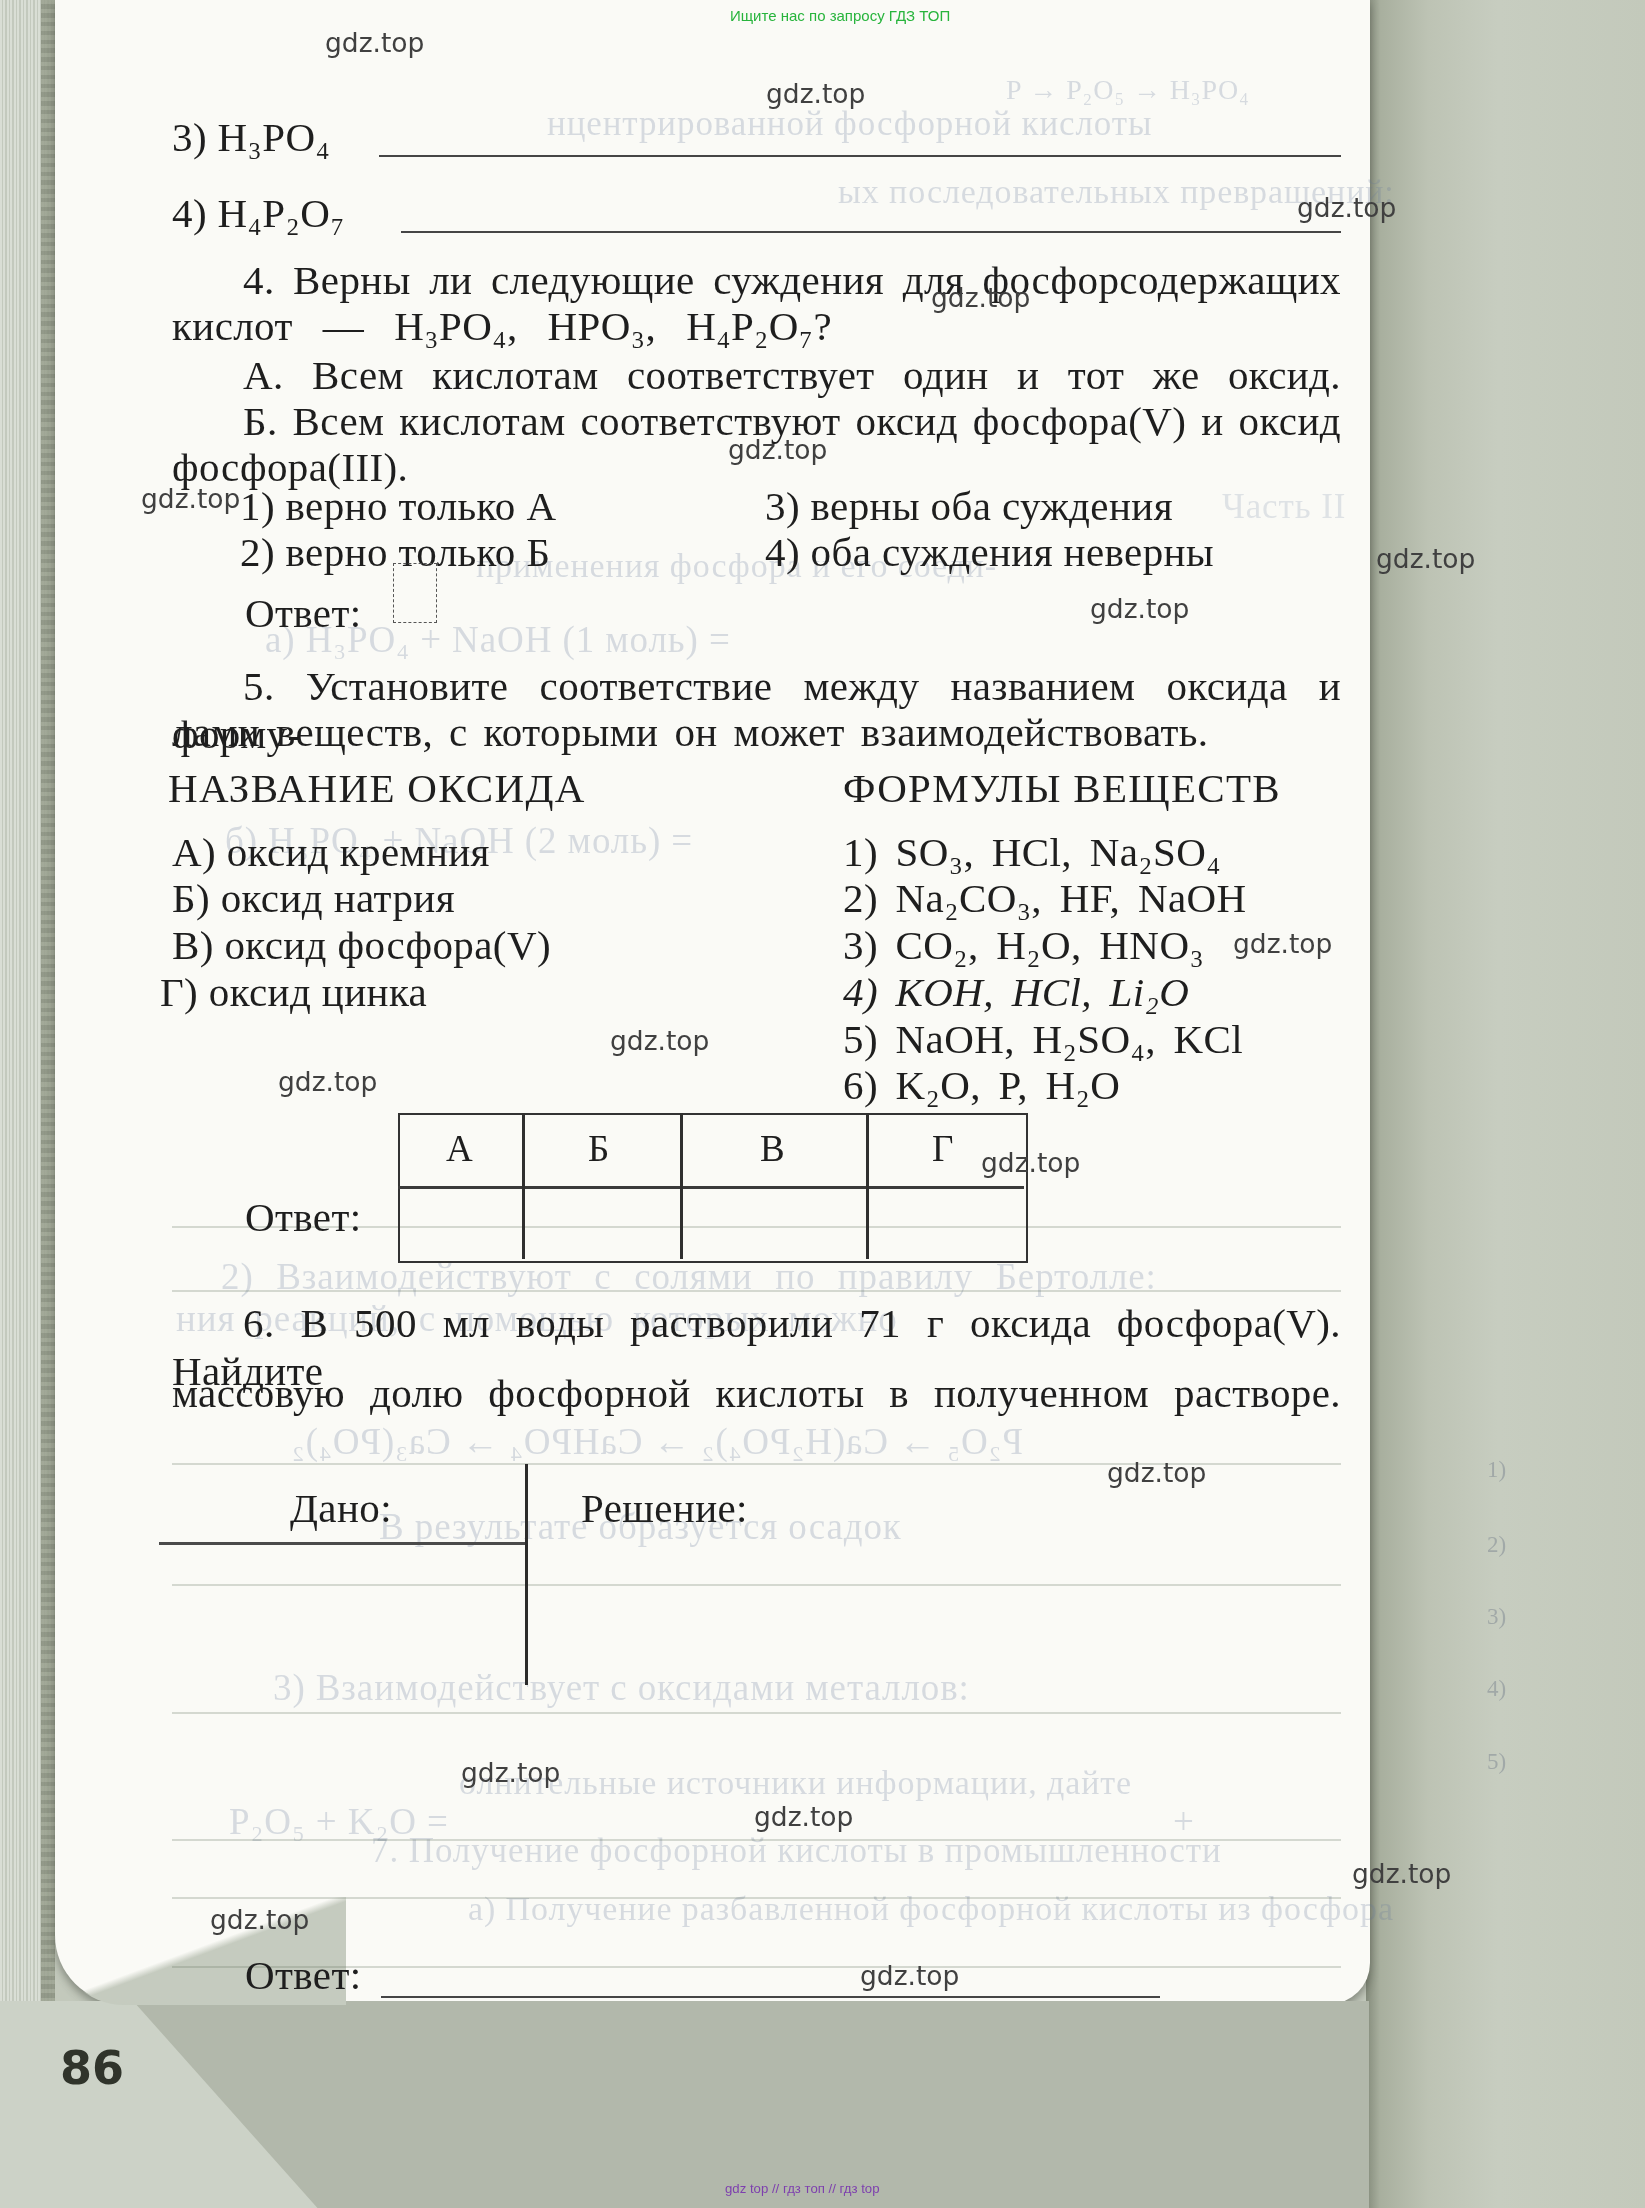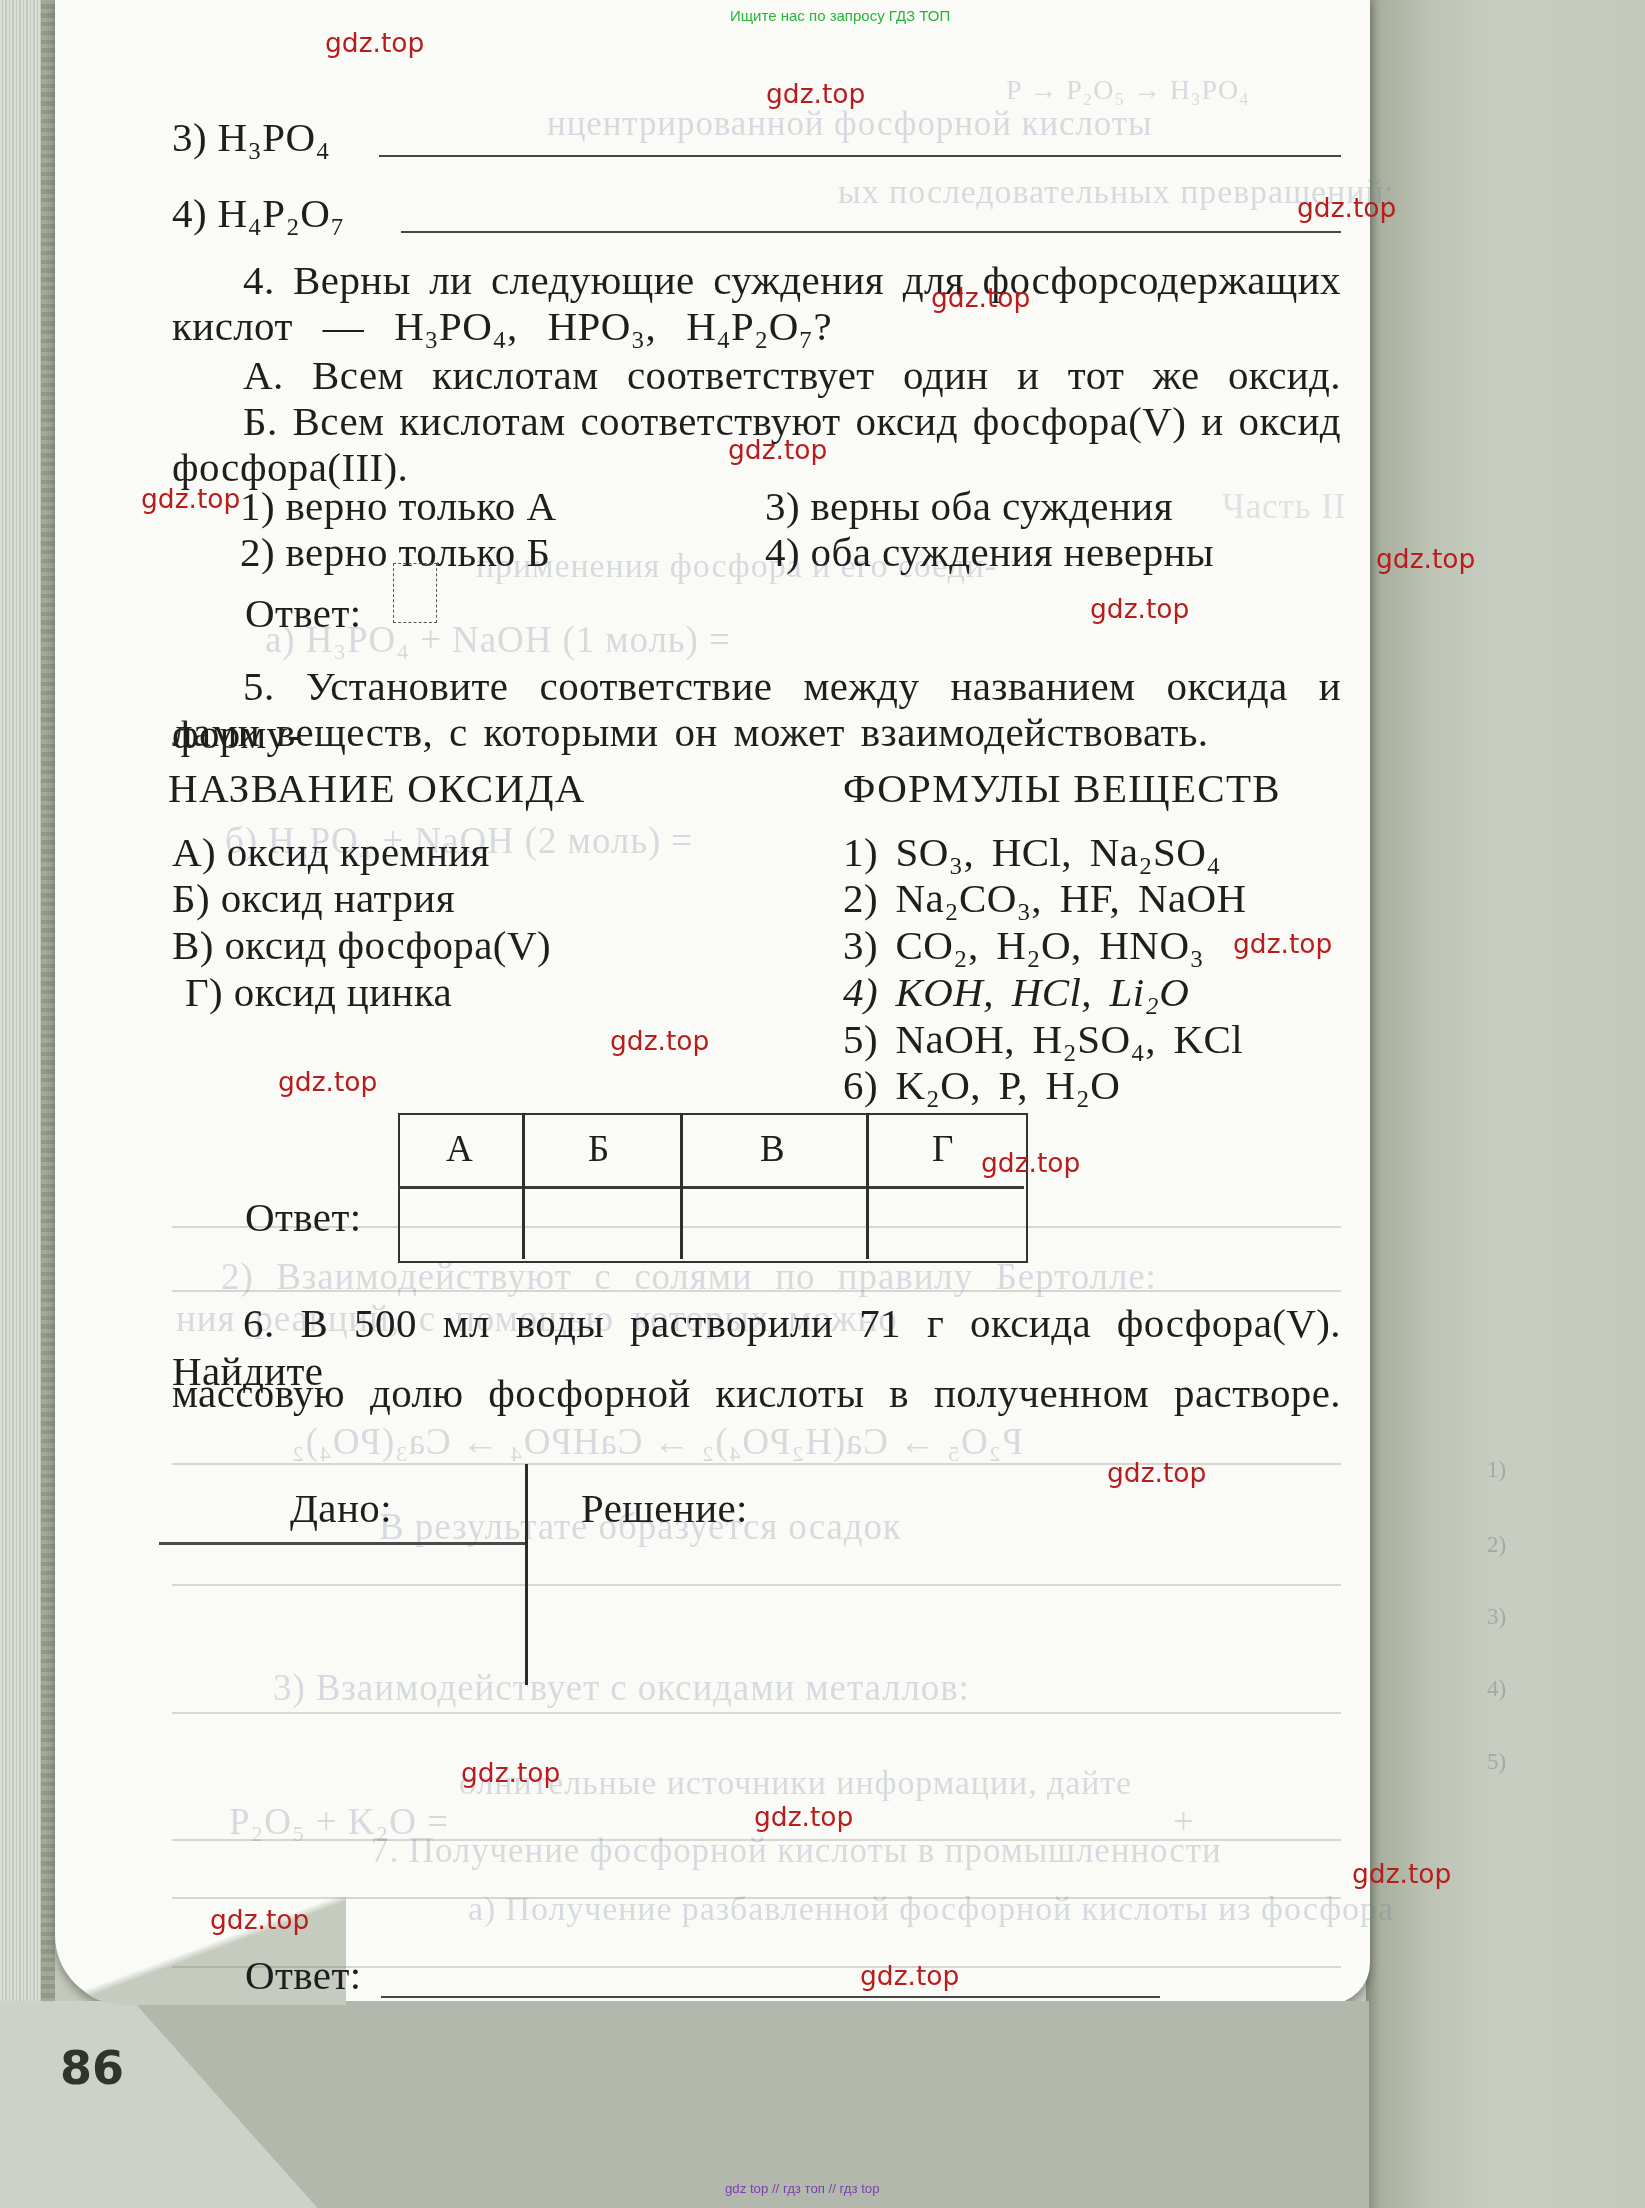--- a/index.html
+++ b/index.html
@@ -18,21 +18,21 @@
   .page{position:absolute;left:55px;top:0;width:1315px;height:2004px;background:#fafaf6;
     border-radius:0 0 41px 69px;box-shadow:0 4.4px 8.8px rgba(55,60,50,.45);}
   .curl{position:absolute;left:55px;top:1897px;width:291px;height:108px;
     background:linear-gradient(to top left,#c5cbbf 48%,rgba(197,203,191,0) 52%);border-radius:0 0 0 69px;}
   
   .t{position:absolute;font-size:41px;color:#1e1e1e;white-space:nowrap;letter-spacing:0.4px;}
   .just{white-space:normal;text-align:justify;text-align-last:justify;left:172px;width:1169px;}
   .ind{text-indent:71px;}
   .caps{letter-spacing:1.3px;}
   .wm{position:absolute;font-family:"DejaVu Sans","Liberation Sans",sans-serif;font-size:26.5px;
-      color:#b91c1c;white-space:nowrap;}
+      color:#404040;white-space:nowrap;}
   .ghost{position:absolute;font-size:37px;color:#66799a;opacity:.24;filter:blur(0.6px);
       white-space:nowrap;letter-spacing:0.9px;}
   .mirror{transform:scaleX(-1);}
   .rule{position:absolute;background:#3a3a3a;height:2.6px;}
   .thin{height:1.8px;background:#454545;}
   .faint{position:absolute;left:172px;width:1169px;height:1.8px;background:rgba(105,120,100,.26);}
   .vline{position:absolute;width:2.6px;background:#2f2f2f;}
   .box{position:absolute;border:1.8px dashed #555;background:transparent;}
   .tbl{position:absolute;border:2.6px solid #333;}
   .green{position:absolute;font-family:"Liberation Sans","DejaVu Sans",sans-serif;
@@ -109,21 +109,21 @@
   <div class="box" style="left:393px;top:563px;width:42px;height:58px;"></div>
 
   <div class="t just ind" style="top:662px;">5. Установите соответствие между названием оксида и форму-</div>
   <div class="t" style="left:172px;top:708px;word-spacing:5.3px;">лами веществ, с которыми он может взаимодействовать.</div>
   <div class="t caps" style="left:168px;top:764px;">НАЗВАНИЕ ОКСИДА</div>
   <div class="t caps" style="left:843px;top:764px;">ФОРМУЛЫ ВЕЩЕСТВ</div>
 
   <div class="t" style="left:172px;top:828px;">А) оксид кремния</div>
   <div class="t" style="left:172px;top:874px;">Б) оксид натрия</div>
   <div class="t" style="left:172px;top:921px;">В) оксид фосфора(V)</div>
-  <div class="t" style="left:185px;top:968px;">Г) оксид цинка</div>
+  <div class="t" style="left:160px;top:968px;">Г) оксид цинка</div>
 
   <div class="t" style="left:843px;top:828px;word-spacing:7px;">1) SO₃, HCl, Na₂SO₄</div>
   <div class="t" style="left:843px;top:874px;word-spacing:7px;">2) Na₂CO₃, HF, NaOH</div>
   <div class="t" style="left:843px;top:921px;word-spacing:7px;">3) CO₂, H₂O, HNO₃</div>
   <div class="t" style="left:843px;top:968px;word-spacing:7px;font-style:italic;">4) KOH, HCl, Li₂O</div>
   <div class="t" style="left:843px;top:1015px;word-spacing:7px;">5) NaOH, H₂SO₄, KCl</div>
   <div class="t" style="left:843px;top:1061px;word-spacing:7px;">6) K₂O, P, H₂O</div>
 
   <div class="t" style="left:245px;top:1193px;">Ответ:</div>
   <div class="tbl" style="left:398px;top:1113px;width:626px;height:146px;"></div>

